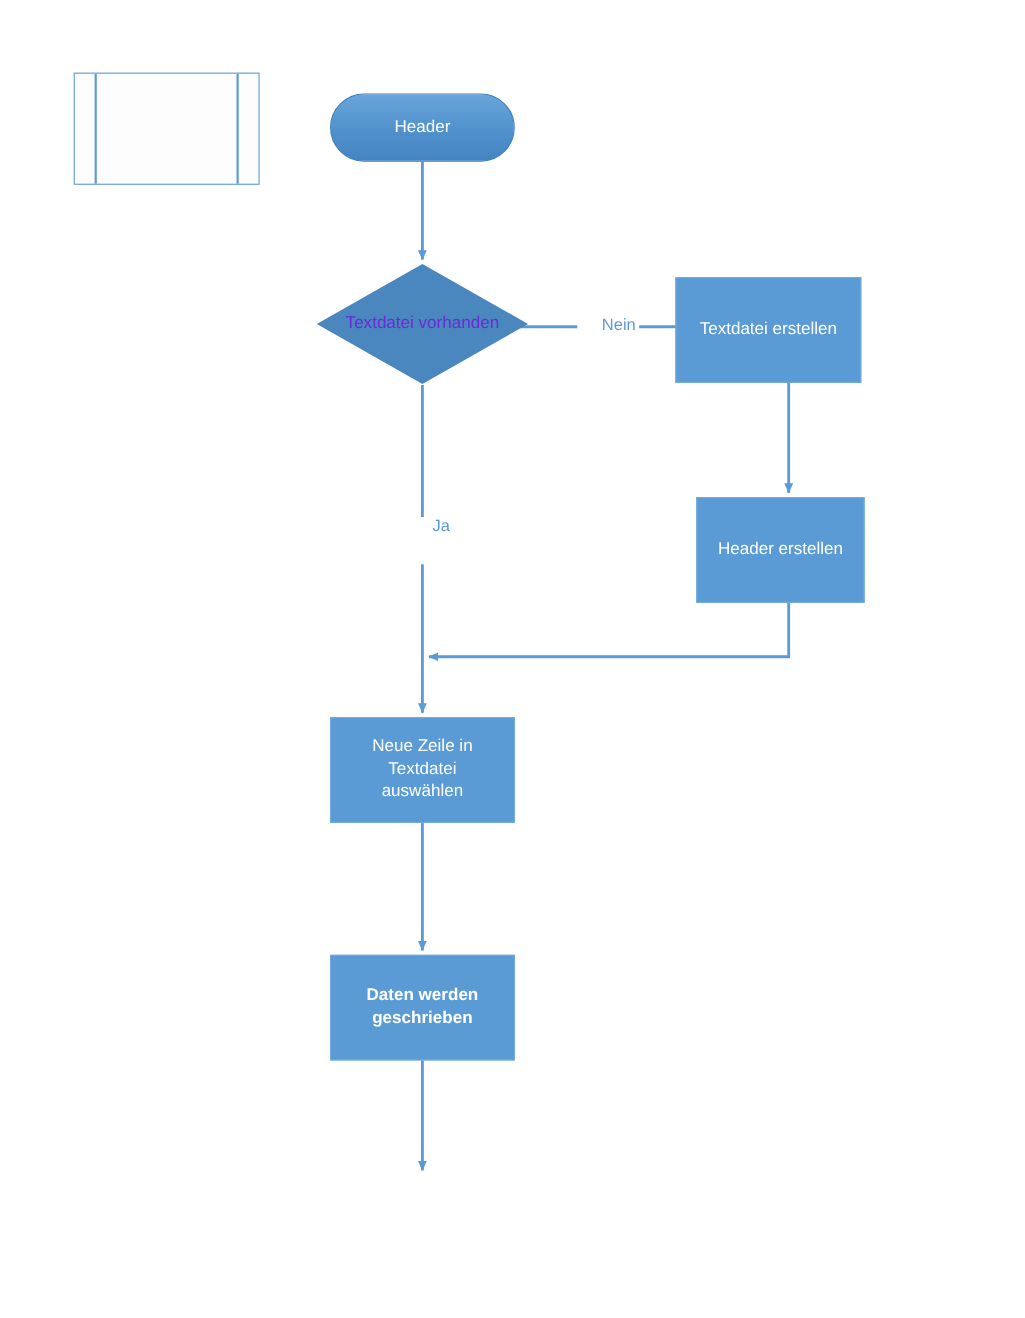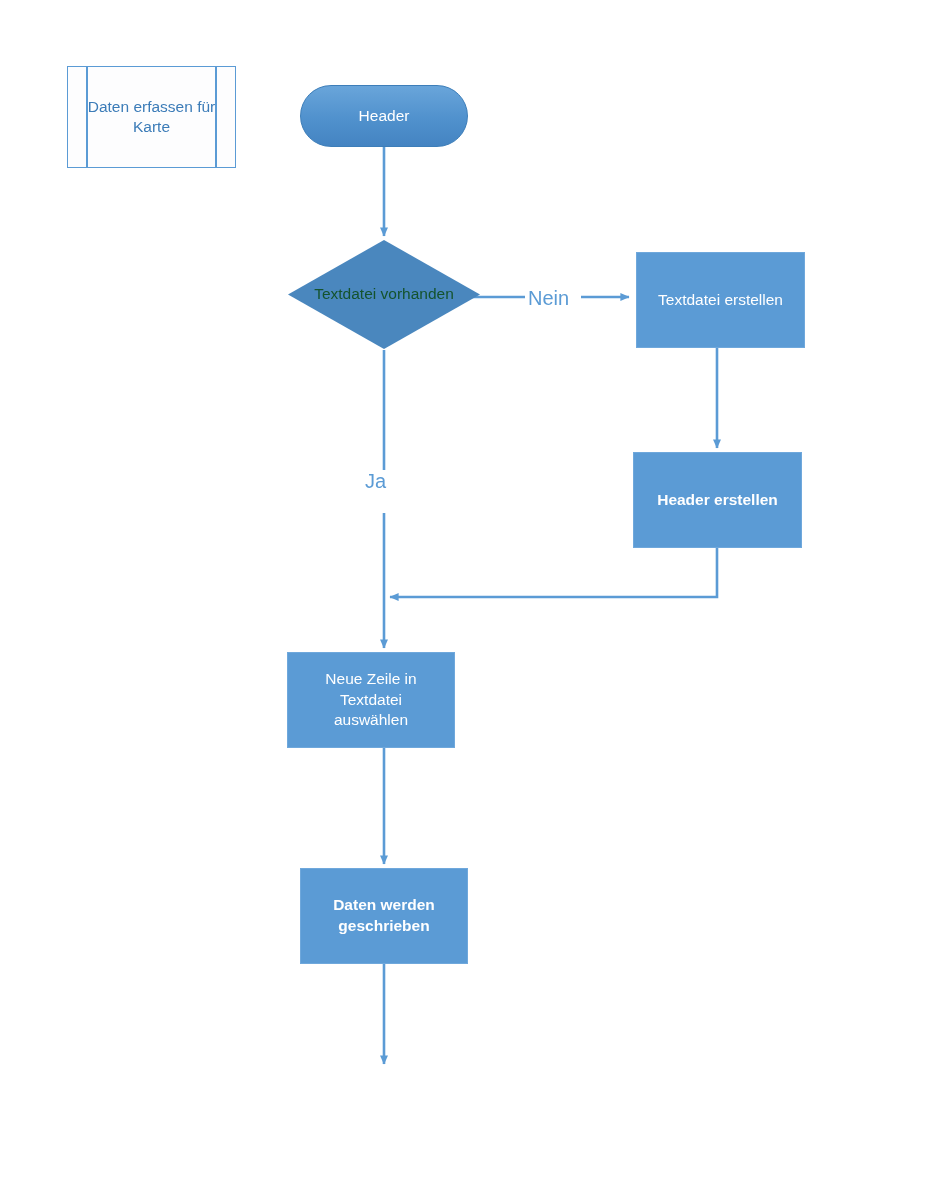--- a/index.html
+++ b/index.html
@@ -89,36 +89,36 @@
   }
   .decision .diamond-shape {
     position: absolute;
     left: 0; top: 0;
     width: 100%;
     height: 100%;
   }
   .decision .decision-label {
     position: relative;
     z-index: 2;
-    color: #14532d;
+    color: #6d28d9;
     text-align: center;
     font-size: 15.5px;
     line-height: 1.34;
     pointer-events: none;
   }
 
   
   .edge-label {
     position: absolute;
     color: #5B9BD5;
-    font-size: 20px;
+    font-size: 15px;
     background: #ffffff;
     padding: 0 3px;
     white-space: nowrap;
-    text-align: left;
+    text-align: right;
   }
 </style>
 </head>
 <body>
 
 <div id="canvas">
 
   <svg id="edges" viewBox="0 0 932 1198" xmlns="http://www.w3.org/2000/svg">
     <defs>
       <marker id="arrow" markerWidth="10" markerHeight="10" refX="8.6" refY="4" orient="auto" markerUnits="userSpaceOnUse">
@@ -139,43 +139,42 @@
     <path d="M384,513 L384,648" stroke="#5B9BD5" stroke-width="2.6" fill="none" marker-end="url(#arrow)"></path>
 
     <path d="M384,748 L384,864" stroke="#5B9BD5" stroke-width="2.6" fill="none" marker-end="url(#arrow)"></path>
 
     <path d="M384,964 L384,1064" stroke="#5B9BD5" stroke-width="2.6" fill="none" marker-end="url(#arrow)"></path>
   </svg>
 
   <div class="predef" style="left:67px; top:66px; width:169px; height:102px;">
     <span class="bar left"></span>
     <span class="bar right"></span>
-    <span class="predef-label">Daten erfassen für Karte</span>
   </div>
 
   <div class="node terminator" style="left:300px; top:85px; width:168px; height:62px;">
     <span>Header</span>
   </div>
 
   <div class="decision" style="left:288px; top:240px; width:192px; height:109px;">
     <svg class="diamond-shape" viewBox="0 0 192 109" preserveAspectRatio="none">
       <polygon points="96,0 192,54.5 96,109 0,54.5" fill="#4A87BE"></polygon>
     </svg>
     <span class="decision-label">Textdatei vorhanden</span>
   </div>
 
-  <div class="node process" style="left:636px; top:252px; width:169px; height:96px;">
+  <div class="node process" style="left:614px; top:252px; width:169px; height:96px;">
     <span>Textdatei erstellen</span>
   </div>
 
-  <div class="node process" style="left:633px; top:452px; width:169px; height:96px;font-weight:bold;">
+  <div class="node process" style="left:633px; top:452px; width:153px; height:96px;">
     <span>Header erstellen</span>
   </div>
 
-  <div class="node process" style="left:287px; top:652px; width:168px; height:96px;">
+  <div class="node process" style="left:300px; top:652px; width:168px; height:96px;">
     <span style="max-width:120px;">Neue Zeile in Textdatei auswählen</span>
   </div>
 
   <div class="node process" style="left:300px; top:868px; width:168px; height:96px;font-weight:bold;">
     <span style="max-width:130px;">Daten werden geschrieben</span>
   </div>
 
 
   <div class="edge-label" style="left:525px; top:287px; width:50px;">Nein</div>
 

